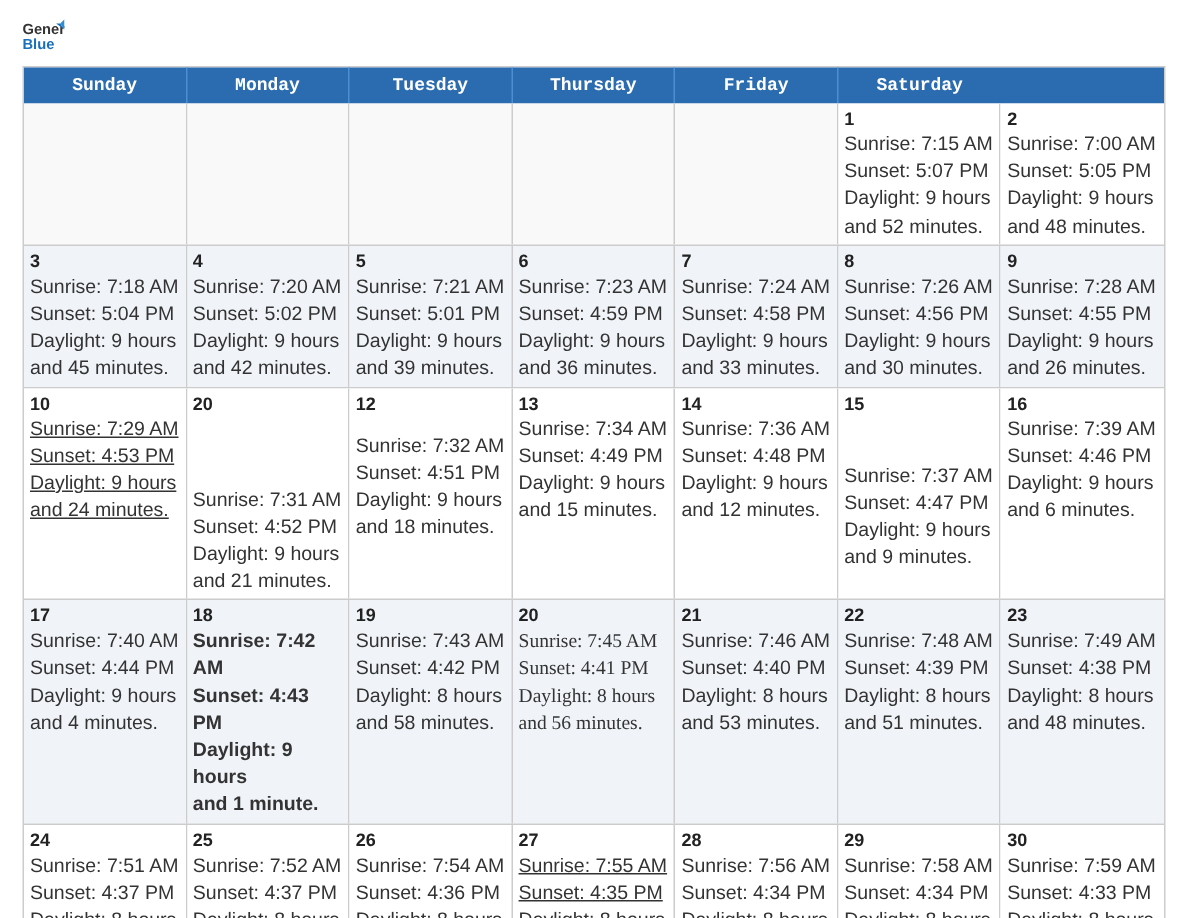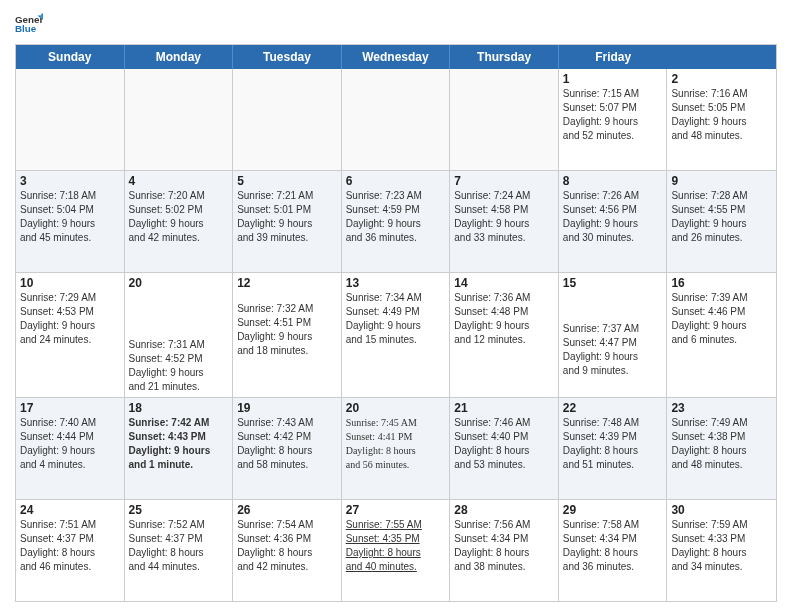--- a/index.html
+++ b/index.html
@@ -56,20 +56,21 @@
       grid-template-columns: repeat(7, 1fr);
       background: #2b6cb0;
     }
     .cal-header-cell {
       color: #fff;
       font-size: 12px;
       font-weight: bold;
       padding: 5px 4px;
       text-align: center;
       border-right: 1px solid #4a8fd4;
+      font-family: Liberation Mono, monospace;
     }
     .cal-header-cell:last-child { border-right: none; }
     .cal-body {
       flex: 1;
       display: flex;
       flex-direction: column;
     }
     .cal-row {
       display: grid;
       grid-template-columns: repeat(7, 1fr);
@@ -89,21 +90,21 @@
     .cal-cell.empty { background: #f9f9f9; }
     .cal-cell.alt-row { background: #f0f4f8; }
     .day-num {
       font-size: 12px;
       font-weight: bold;
       color: #222;
       display: block;
       margin-bottom: 1px;
     }
     .cell-detail {
-      font-size: 10px;
+      font-size: 13px;
       line-height: 1.4;
       color: #333;
     }
   </style>
 </head>
 <body>
 
 <div class="page">
   <div class="header">
     <div class="logo">
@@ -118,41 +119,41 @@
       <div class="month-title"></div>
       <div class="subtitle"></div>
     </div>
   </div>
 
   <div class="calendar">
     <div class="cal-header" id="cal-header">
         <div class="cal-header-cell">Sunday</div>
         <div class="cal-header-cell">Monday</div>
         <div class="cal-header-cell">Tuesday</div>
-        <div class="cal-header-cell">Wednesday</div>
         <div class="cal-header-cell">Thursday</div>
         <div class="cal-header-cell">Friday</div>
+        <div class="cal-header-cell">Saturday</div>
       </div>
     <div class="cal-body" id="cal-body">
         <div class="cal-row">
           <div class="cal-cell empty"></div>
           <div class="cal-cell empty"></div>
           <div class="cal-cell empty"></div>
           <div class="cal-cell empty"></div>
           <div class="cal-cell empty"></div>
           <div class="cal-cell">
             <span class="day-num">1</span>
             <div class="cell-detail" style="white-space: pre-line;">Sunrise: 7:15 AM
 Sunset: 5:07 PM
 Daylight: 9 hours
 and 52 minutes.</div>
           </div>
           <div class="cal-cell">
             <span class="day-num">2</span>
-            <div class="cell-detail" style="white-space: pre-line;">Sunrise: 7:16 AM
+            <div class="cell-detail" style="white-space: pre-line;">Sunrise: 7:00 AM
 Sunset: 5:05 PM
 Daylight: 9 hours
 and 48 minutes.</div>
           </div>
         </div>
         <div class="cal-row">
           <div class="cal-cell alt-row">
             <span class="day-num">3</span>
             <div class="cell-detail" style="white-space: pre-line;">Sunrise: 7:18 AM
 Sunset: 5:04 PM
@@ -198,21 +199,21 @@
             <span class="day-num">9</span>
             <div class="cell-detail" style="white-space: pre-line;">Sunrise: 7:28 AM
 Sunset: 4:55 PM
 Daylight: 9 hours
 and 26 minutes.</div>
           </div>
         </div>
         <div class="cal-row">
           <div class="cal-cell">
             <span class="day-num">10</span>
-            <div class="cell-detail" style="white-space: pre-line;">Sunrise: 7:29 AM
+            <div class="cell-detail" style="white-space: pre-line; text-decoration: underline;">Sunrise: 7:29 AM
 Sunset: 4:53 PM
 Daylight: 9 hours
 and 24 minutes.</div>
           </div>
           <div class="cal-cell">
             <span class="day-num">20</span>
             <div class="cell-detail" style="white-space: pre-line; margin-top: 48px;">Sunrise: 7:31 AM
 Sunset: 4:52 PM
 Daylight: 9 hours
 and 21 minutes.</div>

